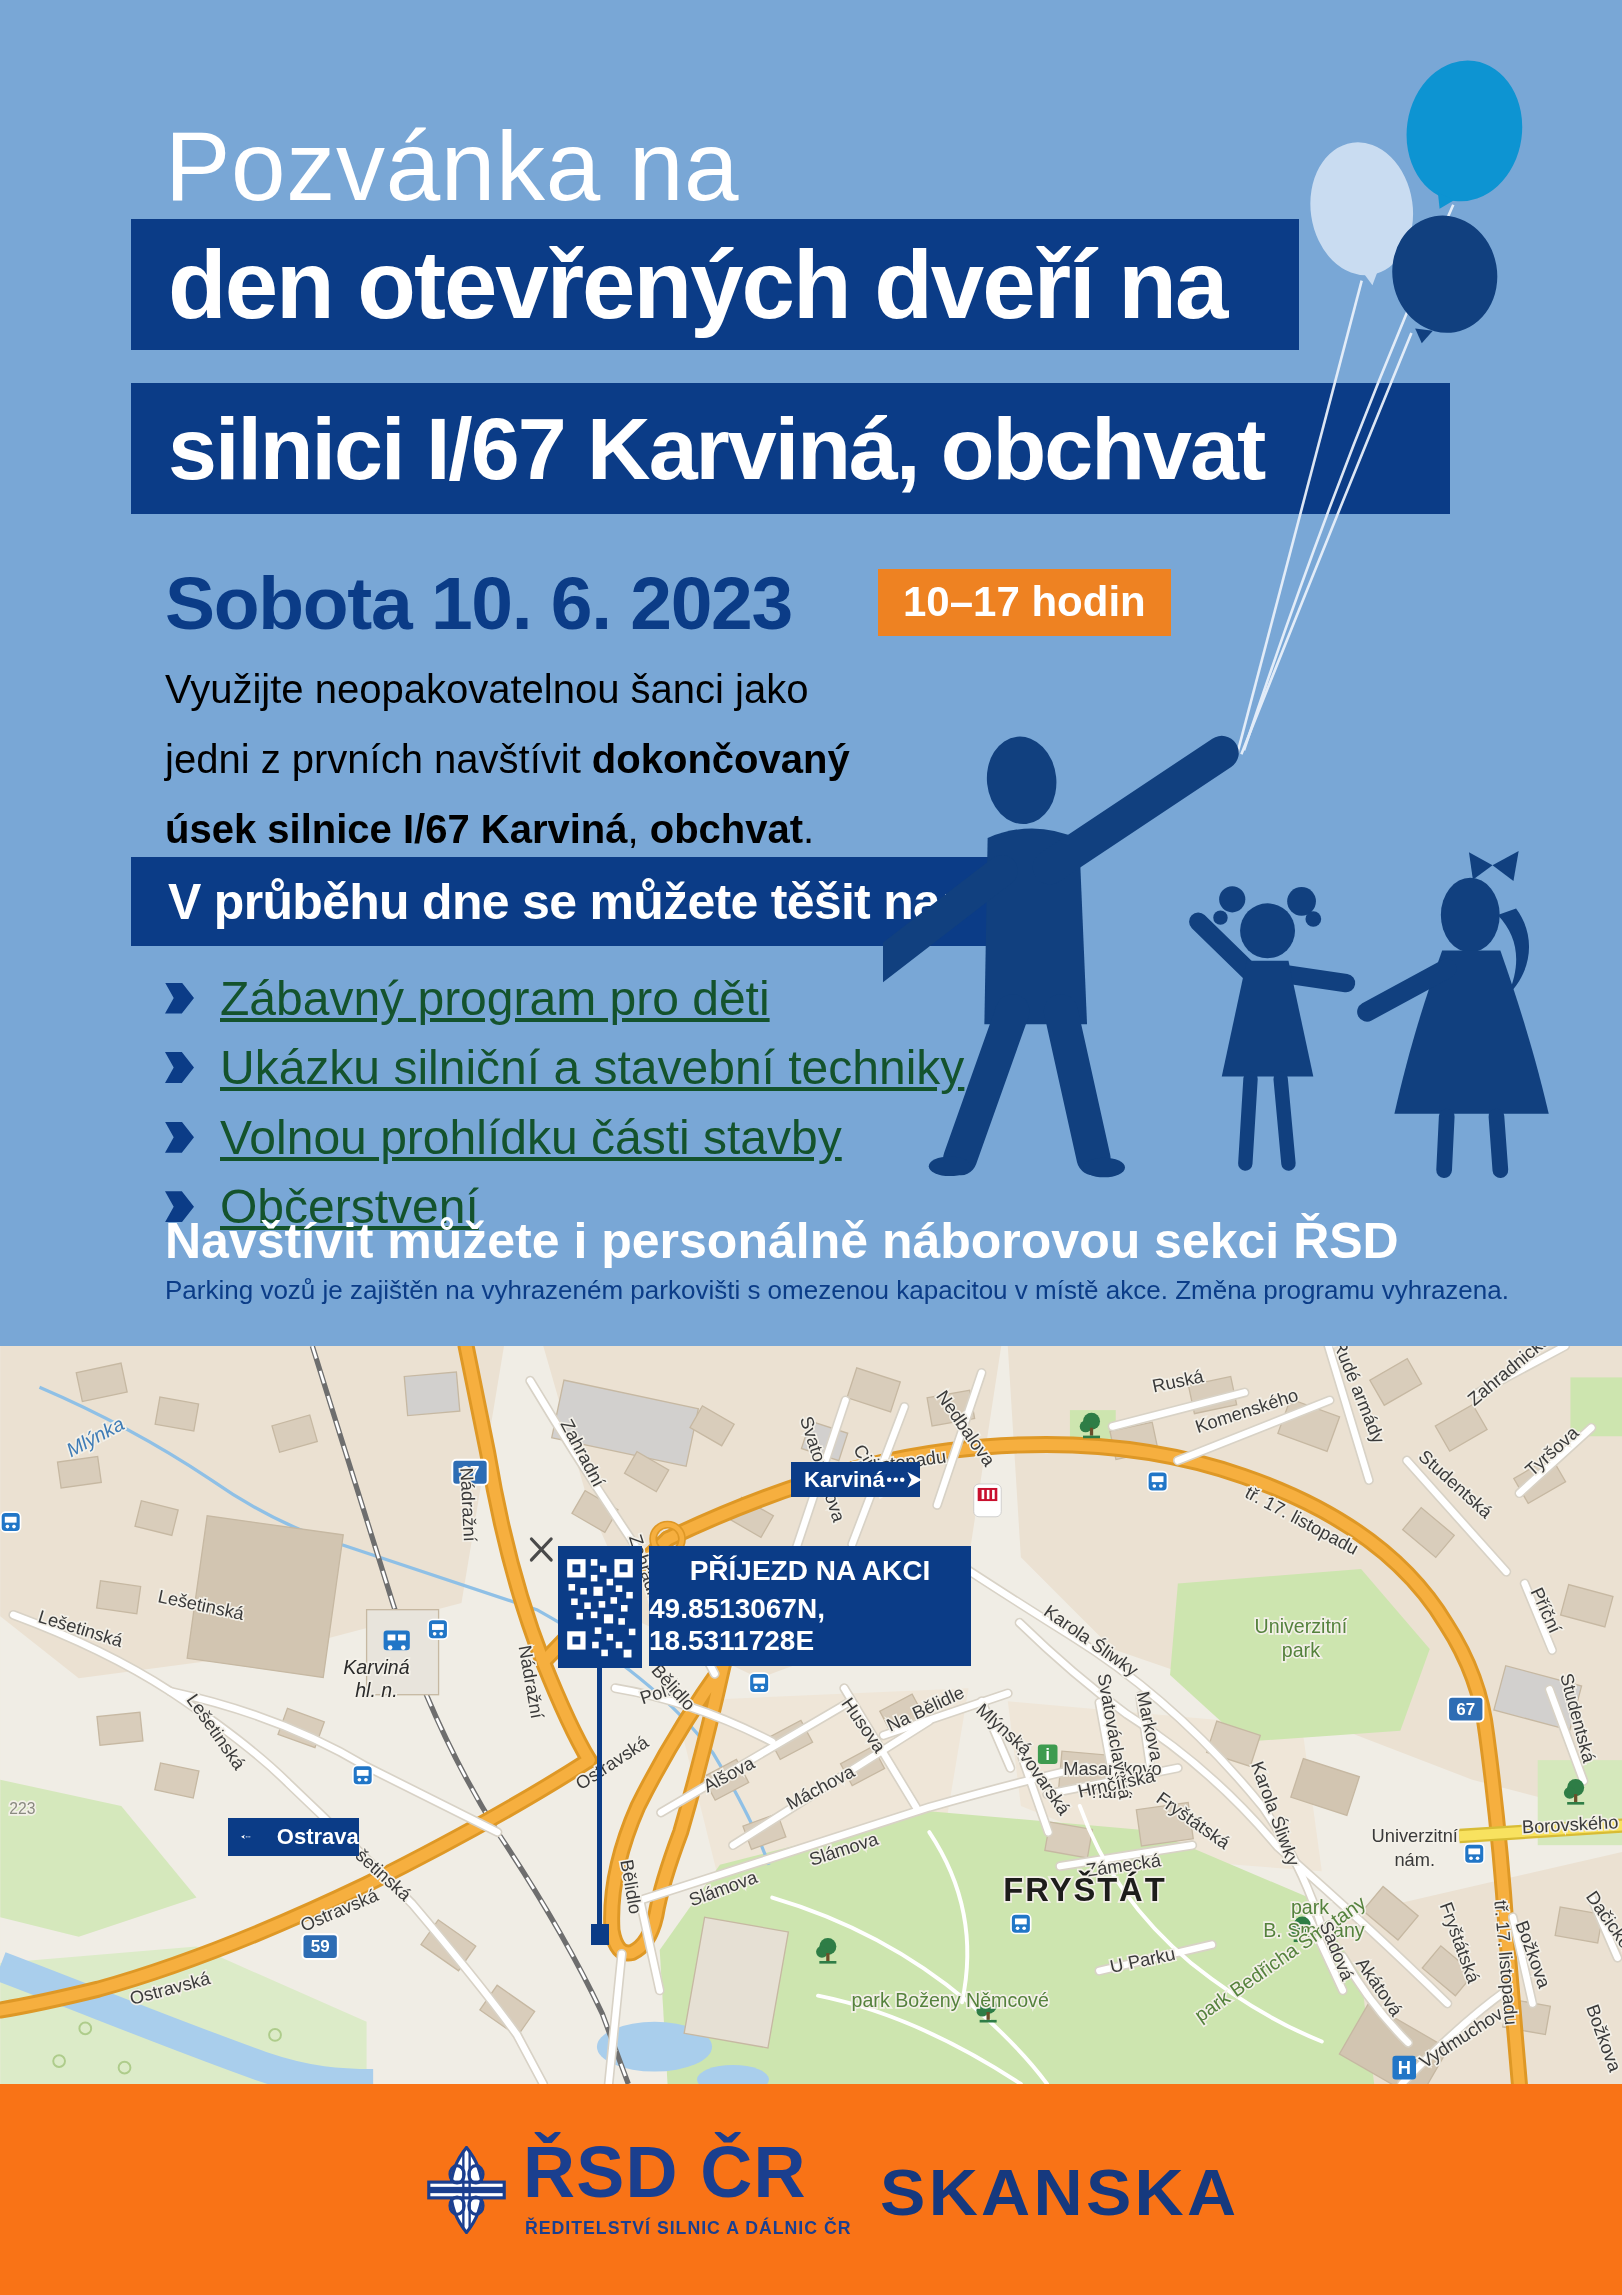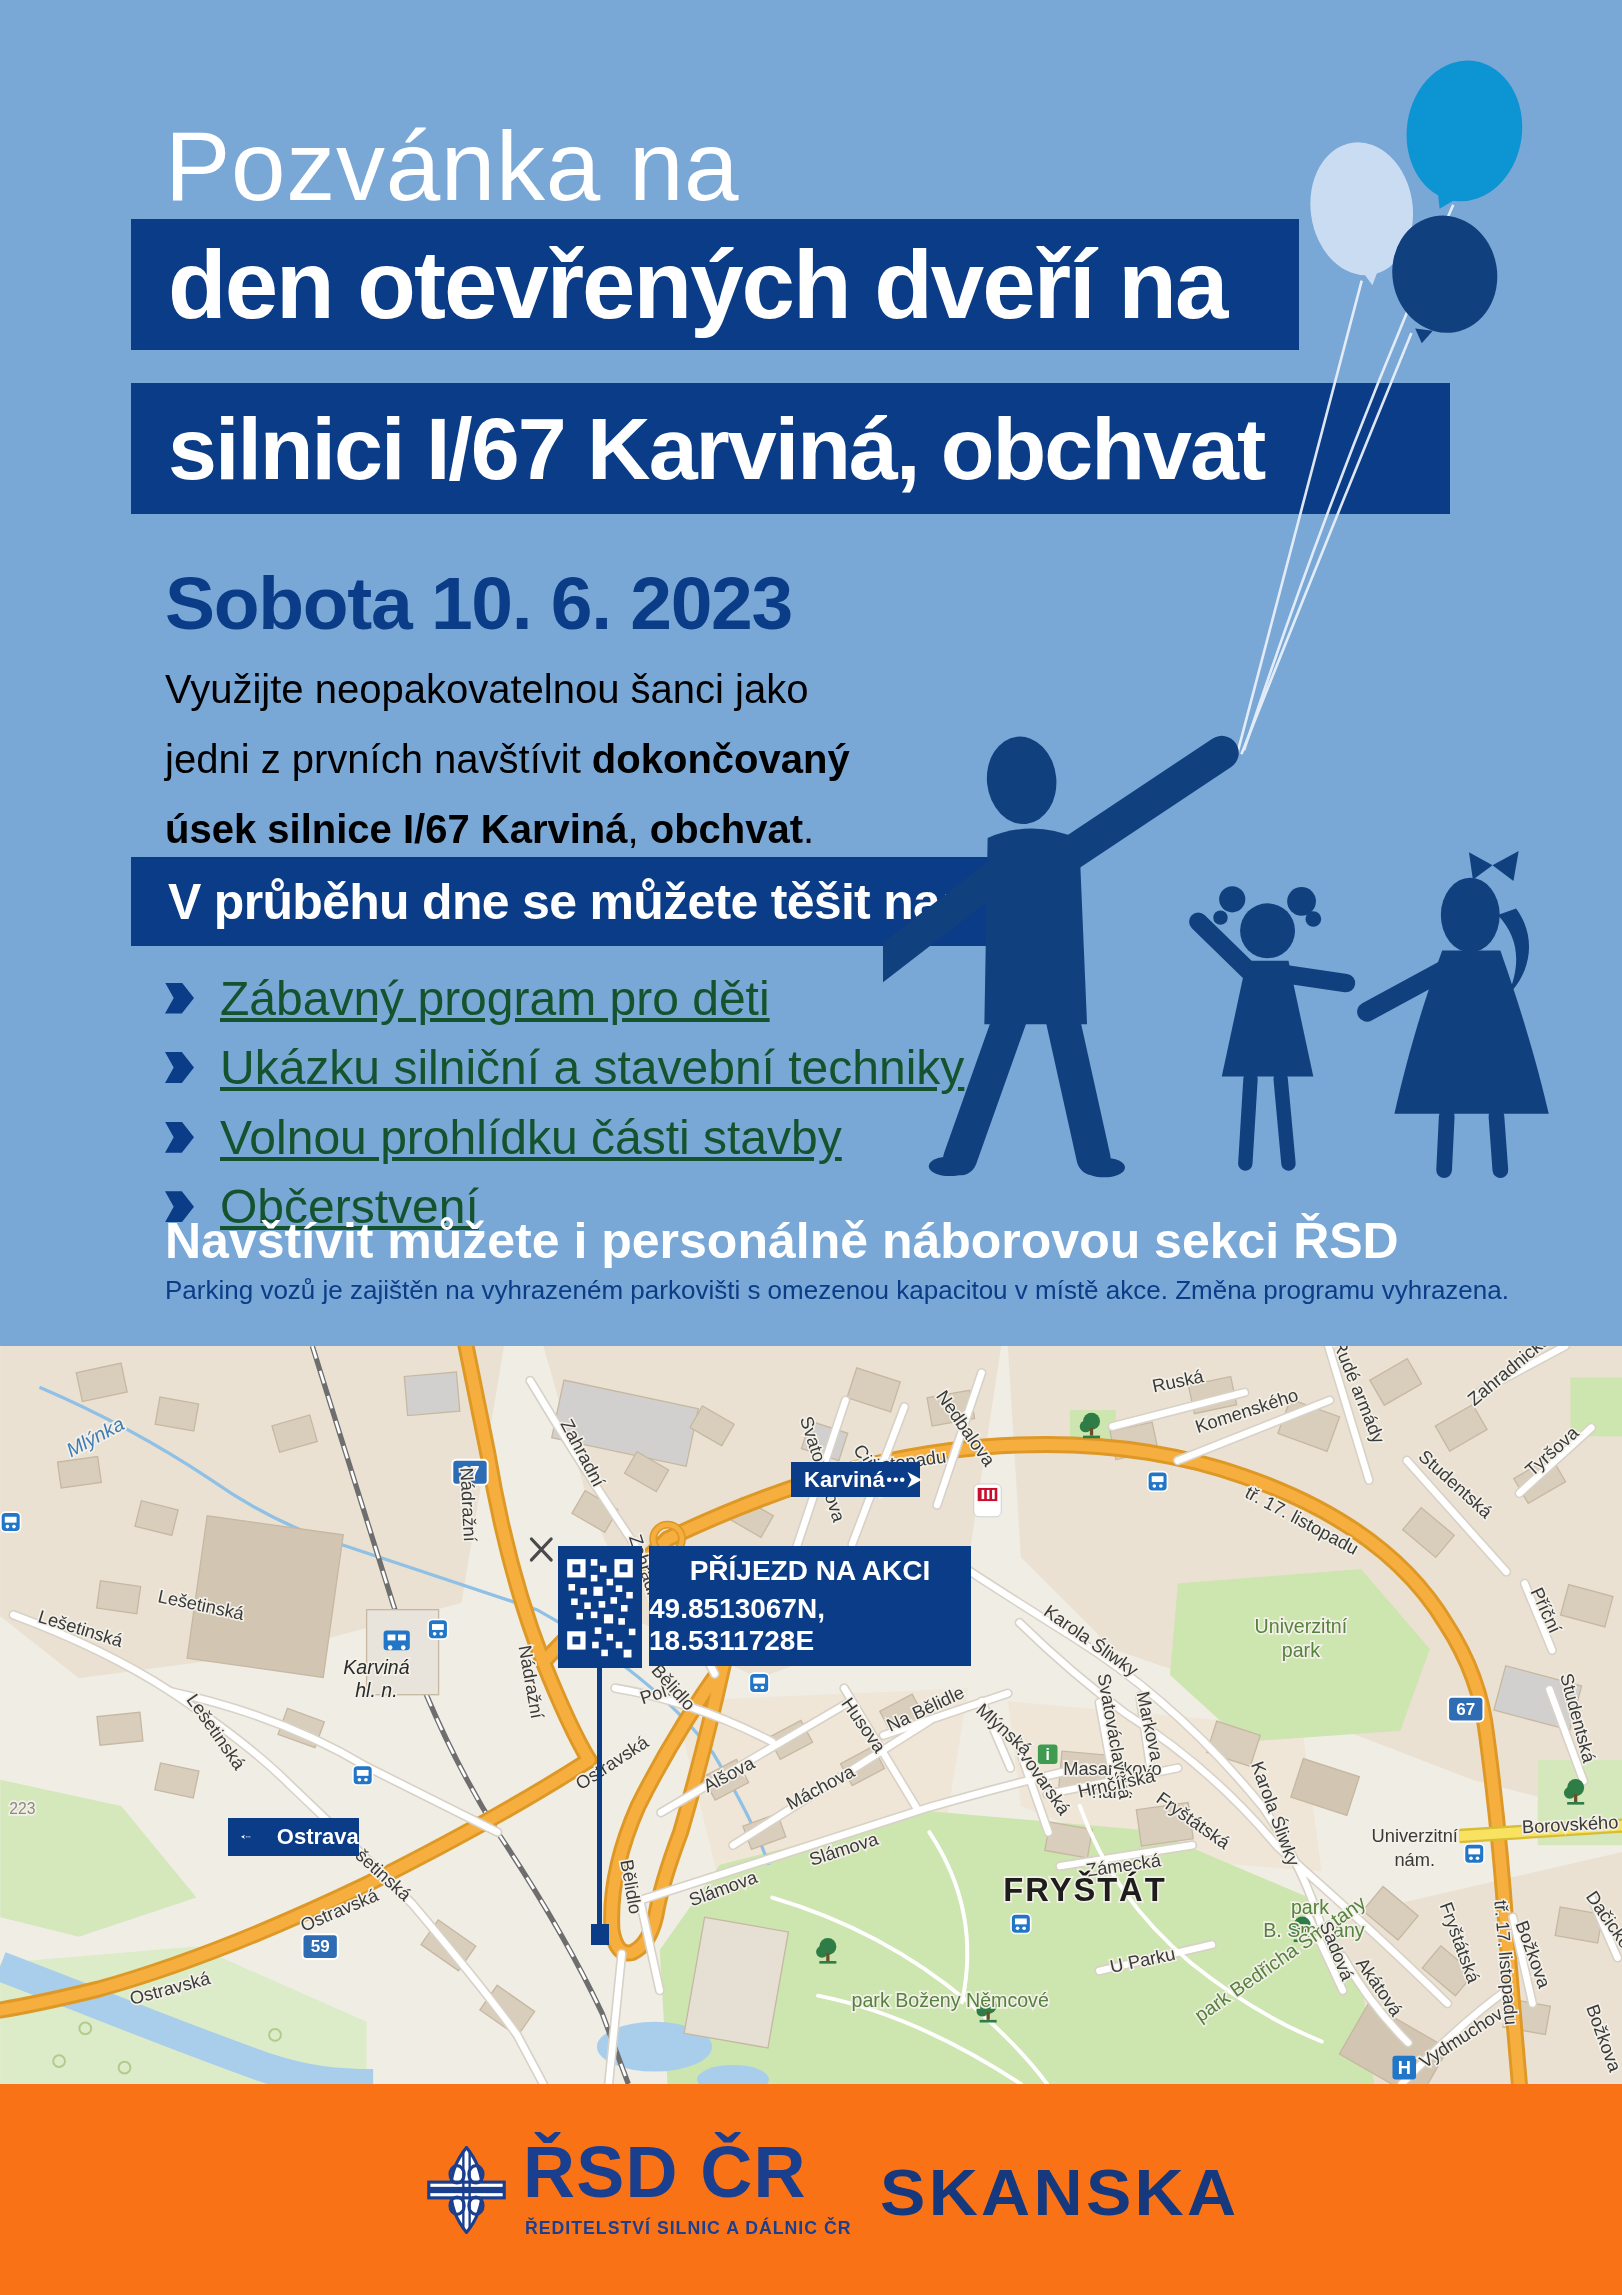--- a/index.html
+++ b/index.html
@@ -72,20 +72,21 @@
   <div id="eyebrow" class="abs">Pozvánka na</div>
   <div id="banner1" class="abs banner">
     <span>den otevřených dveří na</span>
   </div>
   <div id="banner2" class="abs banner">
     <span>silnici I/67 Karviná, obchvat</span>
   </div>
 
   <div id="date-row" class="abs">
     <div id="date-text" class="abs">Sobota 10. 6. 2023</div>
+    <div id="time-badge" class="abs">10–17 hodin</div>
   </div>
 
   <div id="intro" class="abs">
     <span>Využijte neopakovatelnou šanci jako</span><br>
     <span>jedni z prvních navštívit </span><b>dokončovaný</b><br>
     <b>úsek silnice I/67 Karviná</b><span>, </span><b>obchvat</b><span>.</span>
   </div>
 
   <div id="list-banner" class="abs banner">
     <span>V průběhu dne se můžete těšit na:</span>

